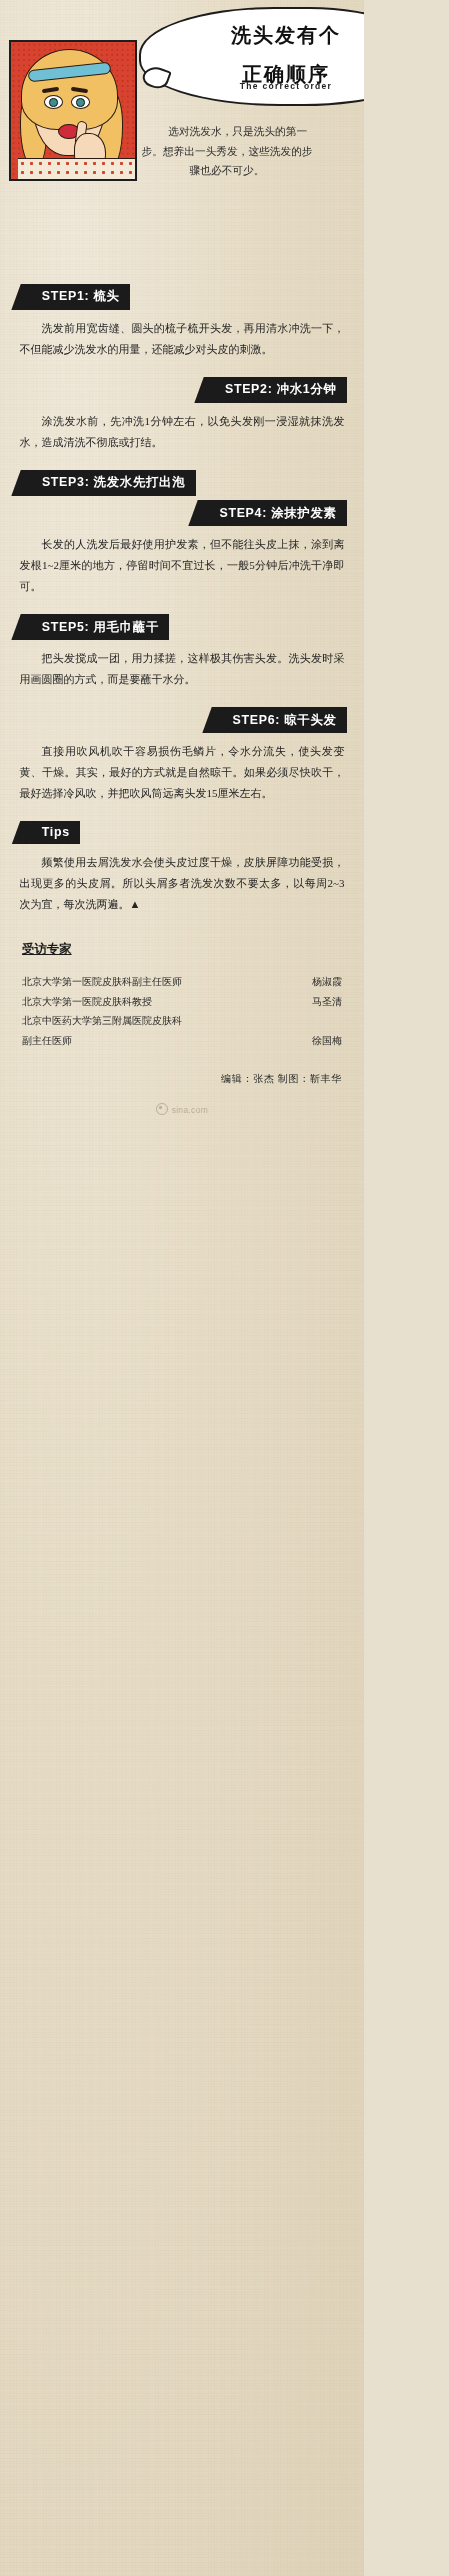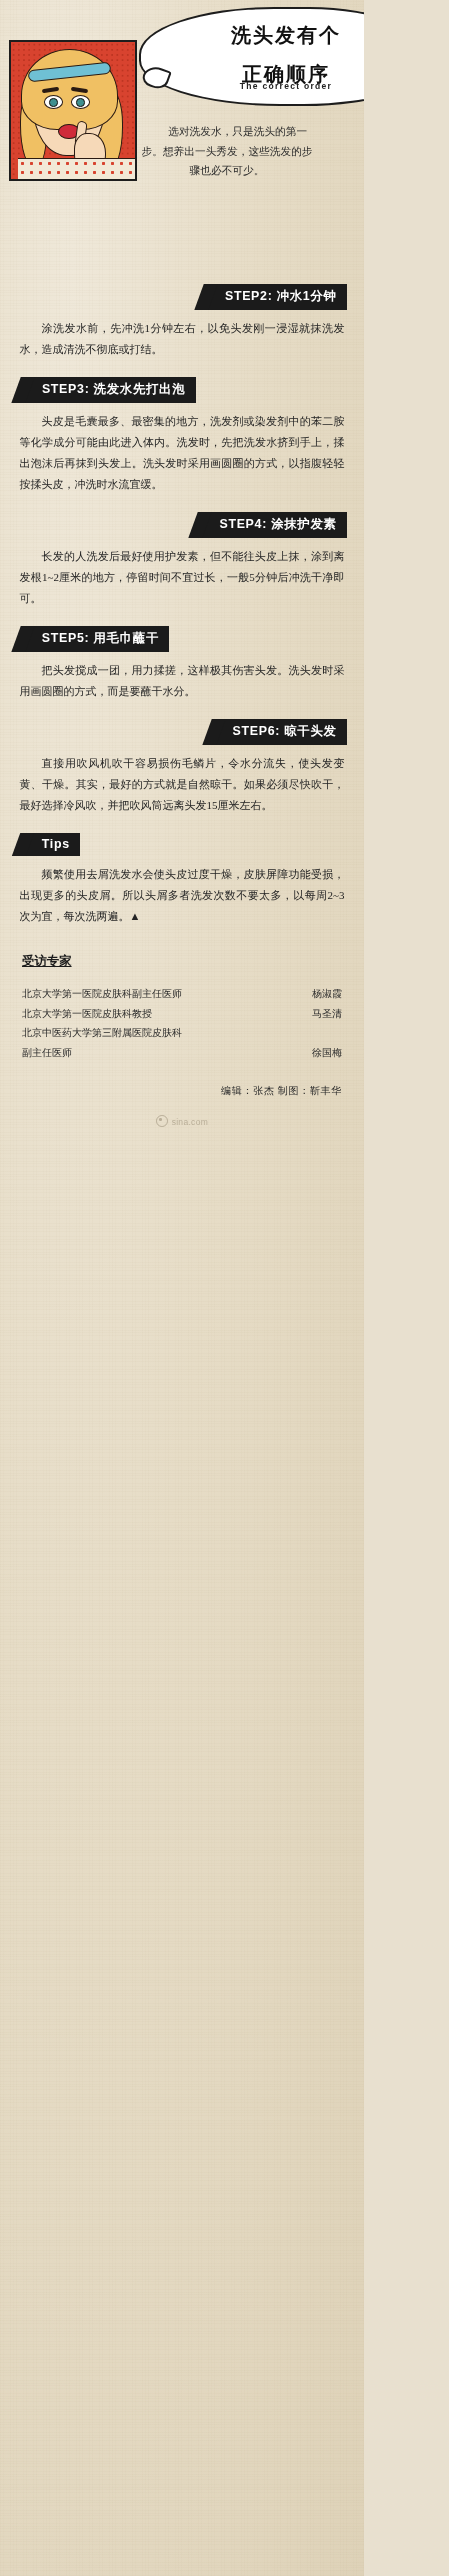--- a/index.html
+++ b/index.html
@@ -395,35 +395,40 @@
         <div class="title-main">
           <span>洗头发有个</span>
           <span class="line2">正确顺序</span>
         </div>
         <div class="title-sub">The correct order</div>
       </div>
 
       <div class="intro">选对洗发水，只是洗头的第一步。想养出一头秀发，这些洗发的步骤也必不可少。</div>
     </div>
 
+    <div class="section">
+      <div class="step-row">
+        <span class="step-label">STEP1: 梳头</span>
+      </div>
+      <div class="para">洗发前用宽齿缝、圆头的梳子梳开头发，再用清水冲洗一下，不但能减少洗发水的用量，还能减少对头皮的刺激。</div>
+    </div>
 
     <div class="section">
       <div class="step-row right">
         <span class="step-slash">/</span>
         <span class="step-label">STEP2: 冲水1分钟</span>
       </div>
       <div class="para">涂洗发水前，先冲洗1分钟左右，以免头发刚一浸湿就抹洗发水，造成清洗不彻底或打结。</div>
     </div>
 
     <div class="section">
       <div class="step-row">
         <span class="step-slash">/</span>
         <span class="step-label">STEP3: 洗发水先打出泡</span>
       </div>
-      <div class="para">头皮是毛囊最多、最密集的地方，洗发剂或染发剂中的苯二胺等化学成分可能由此进入体内。洗发时，先把洗发水挤到手上，揉出泡沫后再抹到头发上。洗头发时采用画圆圈的方式，以指腹轻轻按揉头皮，冲洗时水流宜缓。</div>
     </div>
 
     <div class="section">
       <div class="step-row right">
         <span class="step-slash">/</span>
         <span class="step-label">STEP4: 涂抹护发素</span>
       </div>
       <div class="para">长发的人洗发后最好使用护发素，但不能往头皮上抹，涂到离发根1~2厘米的地方，停留时间不宜过长，一般5分钟后冲洗干净即可。</div>
     </div>
 

